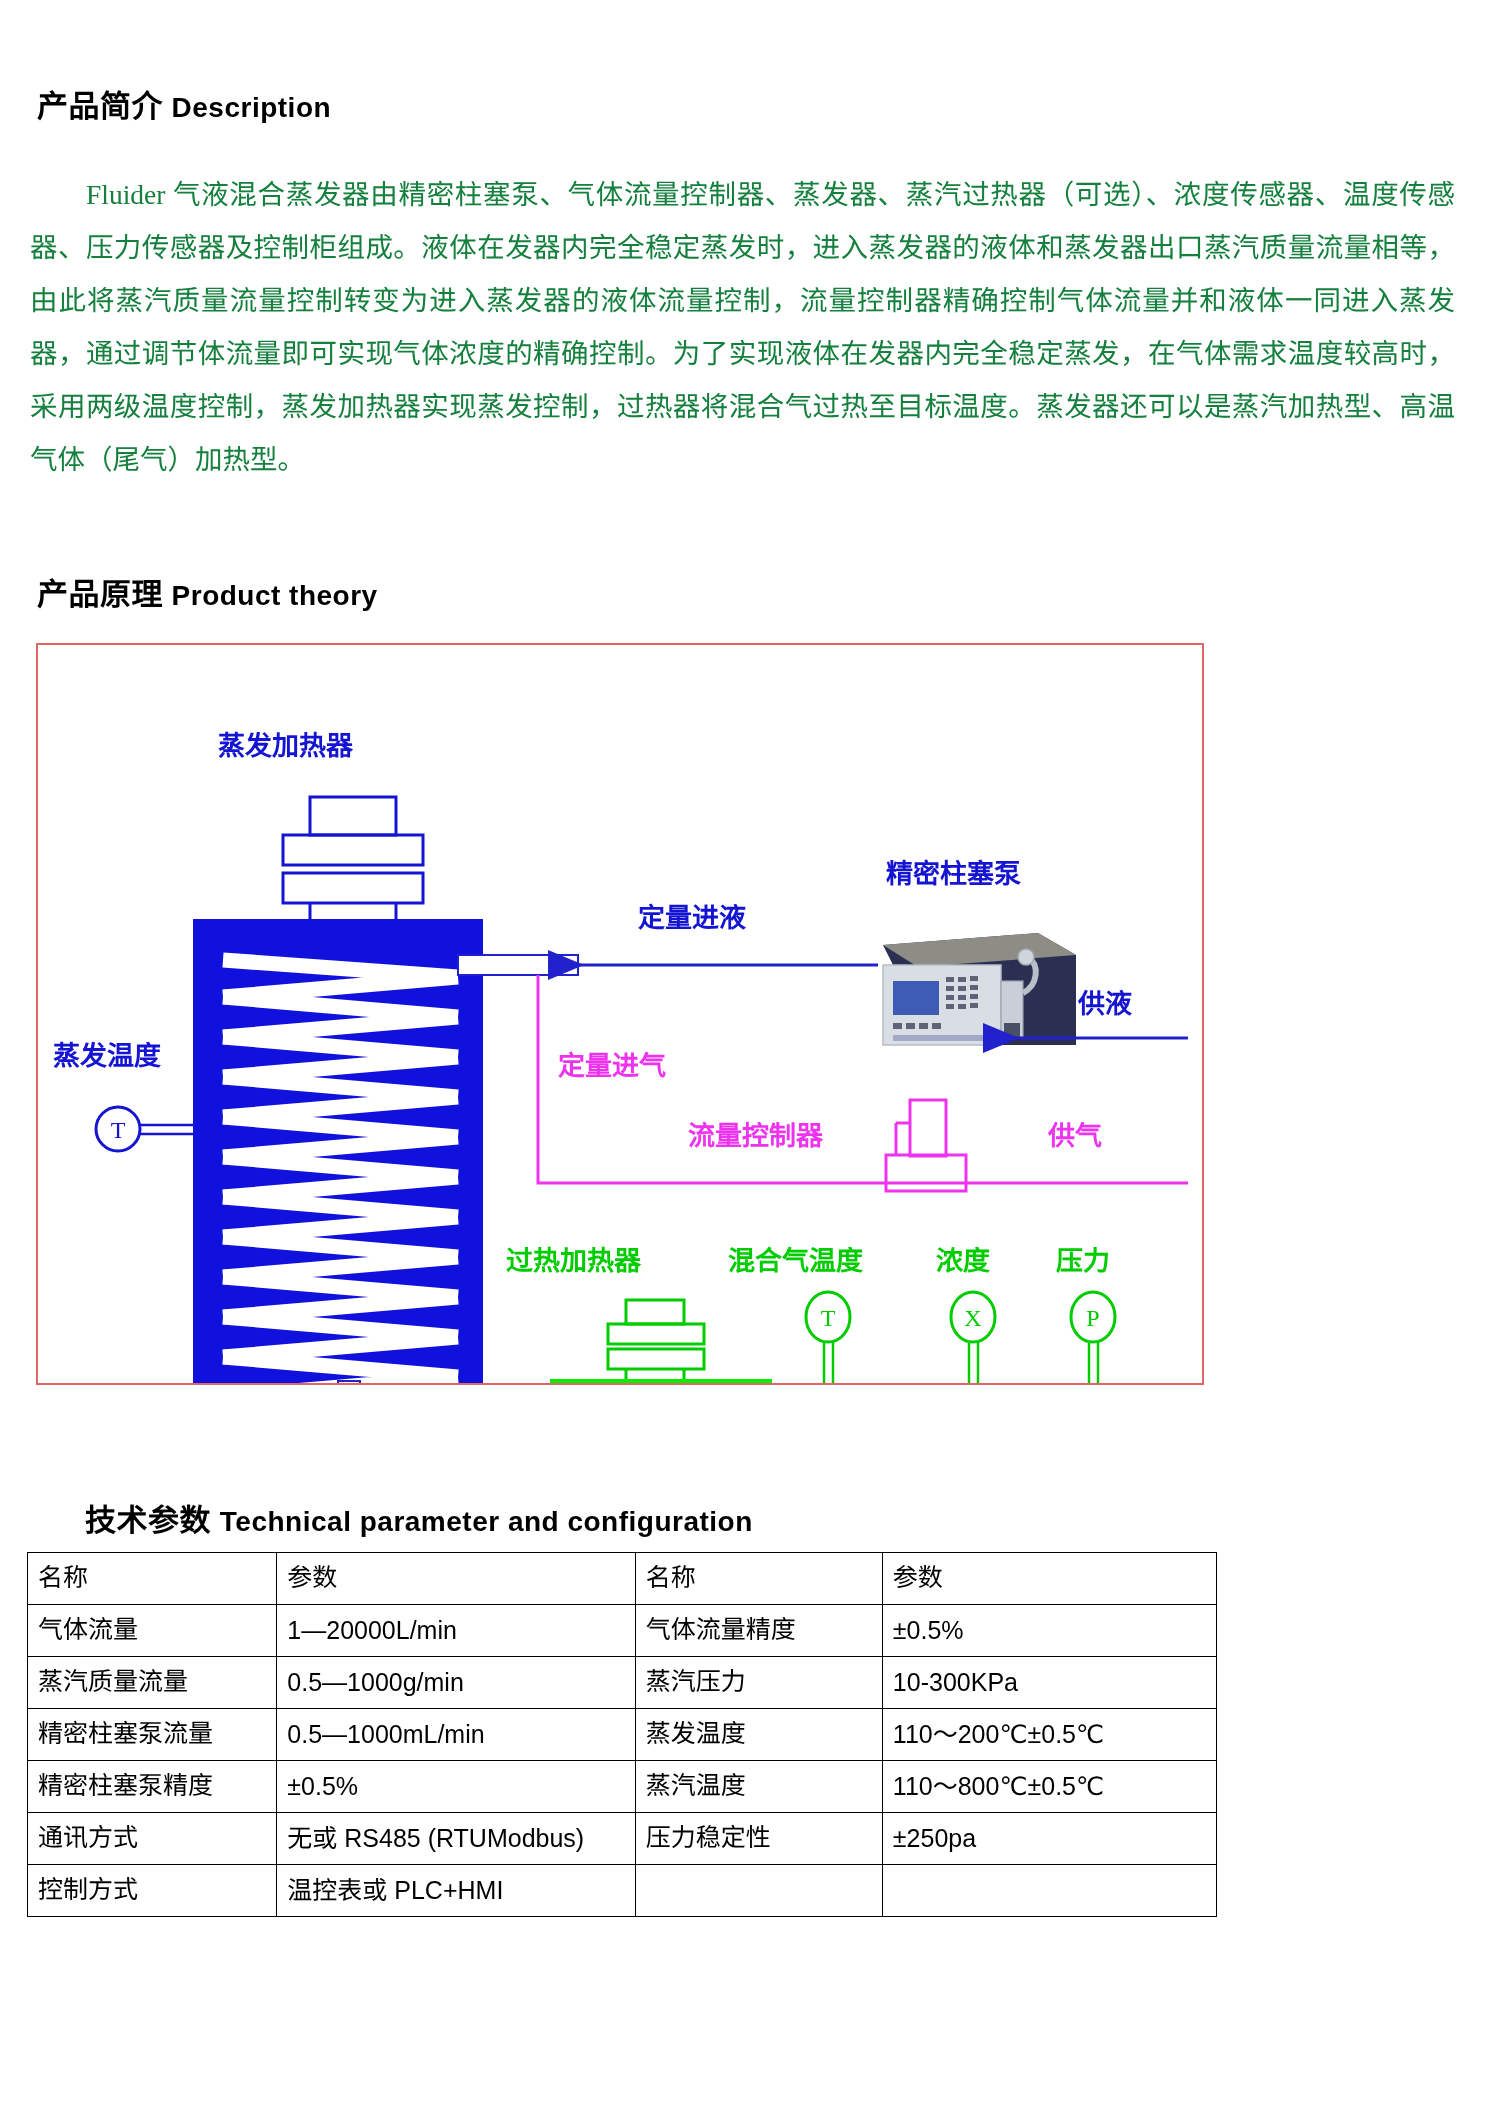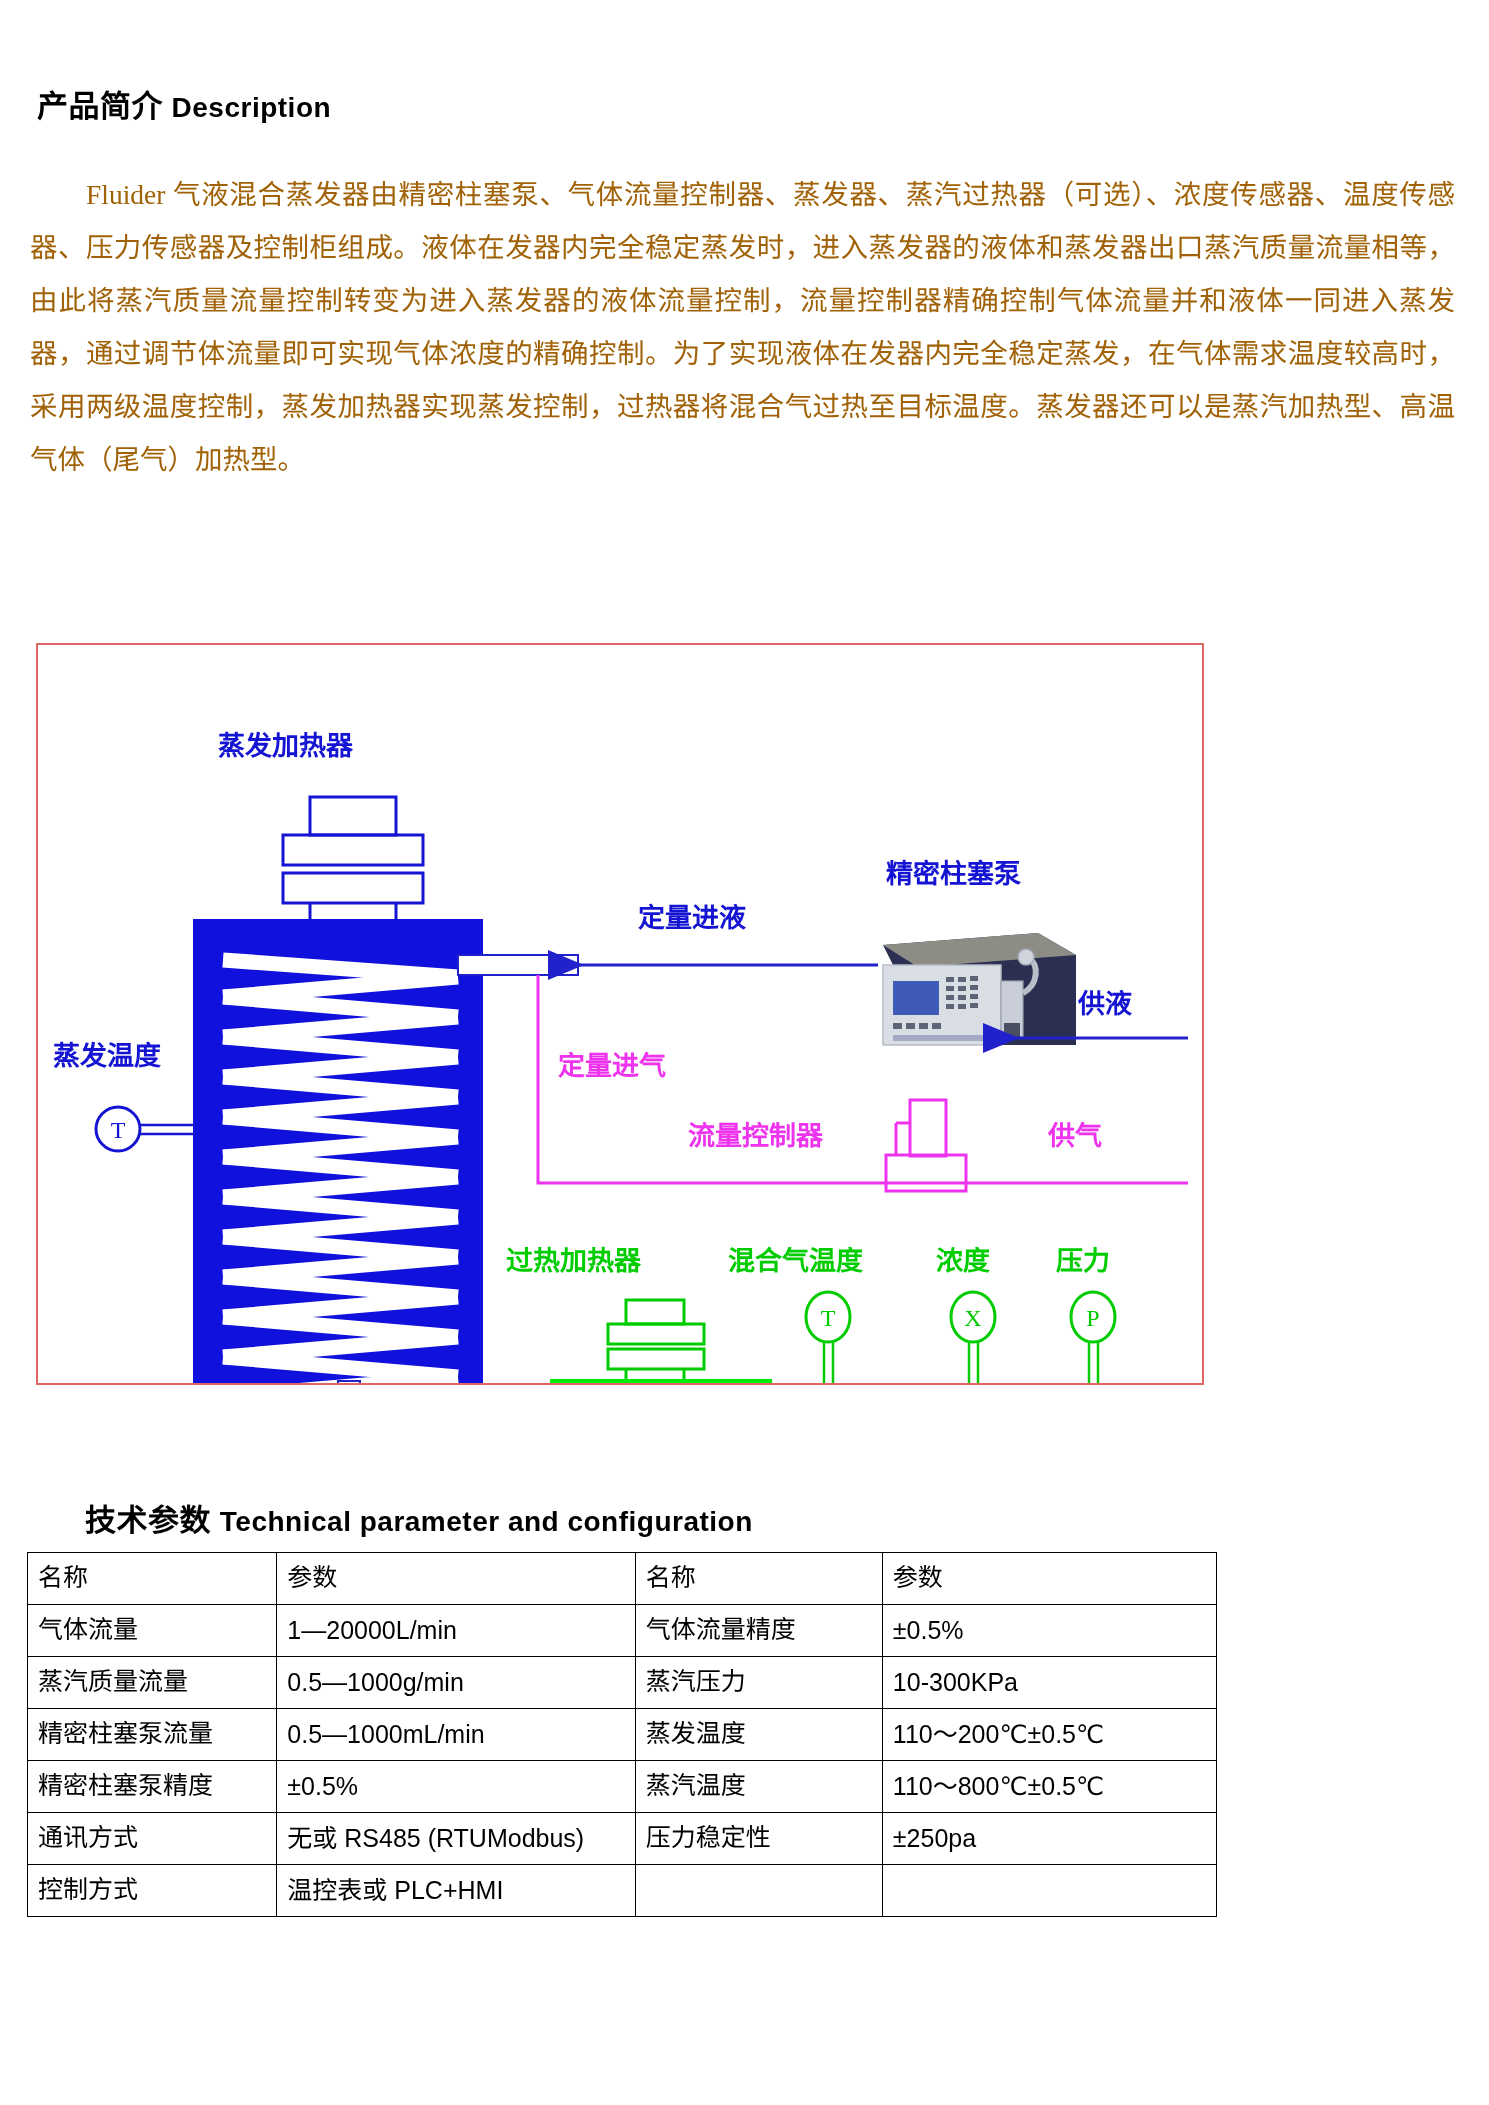--- a/index.html
+++ b/index.html
@@ -43,21 +43,21 @@
   #intro-paragraph {
     position: absolute;
     left: 30px;
     top: 140px;
     width: 1425px;
     font-size: 27.5px;
     line-height: 53px;
     text-align: justify;
     text-justify: inter-ideograph;
     text-indent: 56px;
-    color: #a16207;
+    color: #15803d;
   }
 
   
   #diagram-frame {
     position: absolute;
     left: 36px;
     top: 643px;
     width: 1168px;
     height: 742px;
     border: 2px solid #e06666;
@@ -100,20 +100,24 @@
 
 <div class="page">
 
   <h2 class="section-heading" id="heading-desc">
     <span class="cn">产品简介</span>
     <span class="en">Description</span>
   </h2>
 
   <p id="intro-paragraph">Fluider 气液混合蒸发器由精密柱塞泵、气体流量控制器、蒸发器、蒸汽过热器（可选）、浓度传感器、温度传感器、压力传感器及控制柜组成。液体在发器内完全稳定蒸发时，进入蒸发器的液体和蒸发器出口蒸汽质量流量相等，由此将蒸汽质量流量控制转变为进入蒸发器的液体流量控制，流量控制器精确控制气体流量并和液体一同进入蒸发器，通过调节体流量即可实现气体浓度的精确控制。为了实现液体在发器内完全稳定蒸发，在气体需求温度较高时，采用两级温度控制，蒸发加热器实现蒸发控制，过热器将混合气过热至目标温度。蒸发器还可以是蒸汽加热型、高温气体（尾气）加热型。</p>
 
+  <h2 class="section-heading" id="heading-theory">
+    <span class="cn">产品原理</span>
+    <span class="en">Product theory</span>
+  </h2>
 
   <div id="diagram-frame">
     <svg id="diagram-svg" viewBox="0 0 1164 738" xmlns="http://www.w3.org/2000/svg">
       <defs>
         <marker id="arrB" markerWidth="12" markerHeight="10" refX="10" refY="5" orient="auto">
           <path d="M0,0 L12,5 L0,10 z" fill="#2222cc"></path>
         </marker>
         <marker id="arrBrev" markerWidth="12" markerHeight="10" refX="2" refY="5" orient="auto">
           <path d="M12,0 L0,5 L12,10 z" fill="#2222cc"></path>
         </marker>

